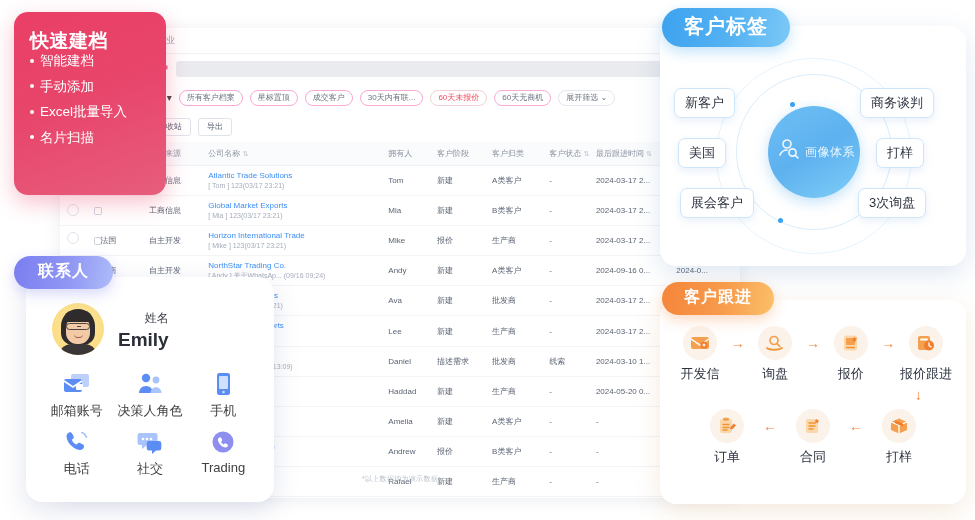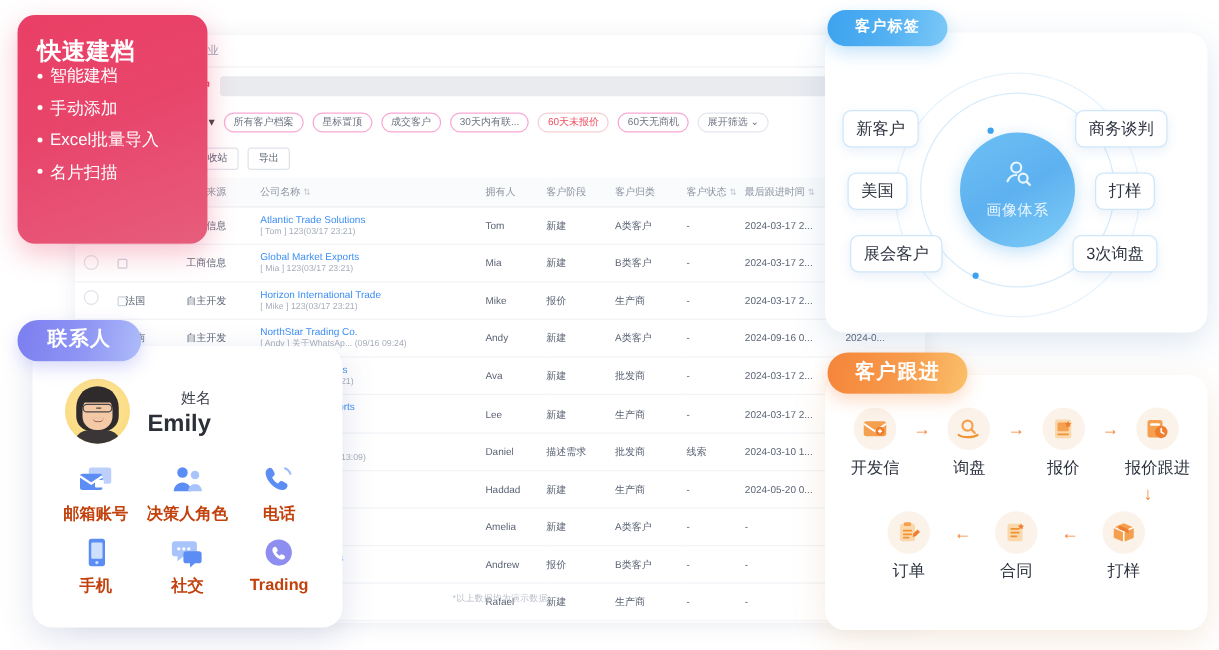--- a/index.html
+++ b/index.html
@@ -129,45 +129,45 @@
   .avatar .face { position:absolute; left:14px; top:13px; width:24px; height:28px; background:#f3c9a6; border-radius:12px 12px 11px 11px; }
   .avatar .fringe { position:absolute; left:12px; top:8px; width:28px; height:11px; background:#2f2b2c; border-radius:14px 14px 6px 6px; }
   .avatar .glasses { position:absolute; left:14px; top:20px; width:24px; height:7px; border:1.1px solid #4a4547; border-radius:4px; }
   .avatar .glasses:after { content:""; position:absolute; left:10px; top:2px; width:4px; height:1.1px; background:#4a4547; }
   .avatar .mouth { position:absolute; left:22px; top:31px; width:9px; height:4px; border-bottom:1.4px solid #9b5a4f; border-radius:0 0 6px 6px; }
   .avatar .body { position:absolute; left:6px; bottom:-3px; width:40px; height:14px; background:#3a3537; border-radius:14px 14px 0 0; }
   .person .meta .lbl { font-size:12px; color:#3b3f48; margin-bottom:3px; }
   .person .meta .val { font-size:19px; color:#2b2f38; font-weight:bold; line-height:1; }
   .cgrid { display:grid; grid-template-columns:repeat(3,1fr); row-gap:9px; }
   .ccell { display:flex; flex-direction:column; align-items:center; gap:5px; }
-  .ccell .lab { font-size:13px; color:#c2410c; white-space:nowrap;font-weight:bold; }
+  .ccell .lab { font-size:13px; color:#404040; white-space:nowrap; }
   .ccell svg { display:block; }
 
   
   .tag-card {
     left:660px; top:26px; width:306px; height:240px;
     box-shadow:0 8px 26px rgba(80,120,180,.18);
     z-index:6; overflow:hidden;
   }
   .tag-badge-blue {
     left:662px; top:8px;
     background:linear-gradient(100deg,#3da2ef 0%, #55b2f2 55%, #7cc9f7 100%);
     box-shadow:0 5px 14px rgba(61,162,239,.30);
-    z-index:7; font-size:12px; padding:5px 22px 7px;
+    z-index:7; font-size:20px; padding:5px 22px 7px;
   }
   .orbit-wrap { position:absolute; inset:0; }
   .orbit {
     position:absolute; border-radius:50%; border:1.4px solid #d8ecfb;
   }
   .orbit.o1 { left:76px; top:48px; width:156px; height:156px; }
   .orbit.o2 { left:56px; top:32px; width:196px; height:196px; border-color:#e6f3fd; }
   .core {
     position:absolute; left:108px; top:80px; width:92px; height:92px; border-radius:50%;
     background:linear-gradient(150deg,#6ec0f4 0%, #5db1ef 50%, #7fcdf7 100%);
-    display:flex; flex-direction:column; align-items:center; justify-content:center; gap:2px;
+    display:flex; align-items:center; justify-content:center; gap:2px;
     box-shadow:0 4px 14px rgba(80,170,235,.35);
   }
   .core .core-lab { font-size:12px; color:#eaf6ff; letter-spacing:.5px; }
   .pill {
     position:absolute; background:#fff; border:1.2px solid #cfe6fa; border-radius:7px;
     font-size:13px; color:#2d3340; padding:5px 10px; white-space:nowrap;
     box-shadow:0 3px 9px rgba(90,150,210,.14);
   }
   .pill.p0 { left:14px;  top:62px; }
   .pill.p1 { left:18px;  top:112px; }
@@ -524,35 +524,35 @@
               <path d="M4 22c0-4.2 3.2-7 7-7s7 2.8 7 7z" fill="#5b8df5"></path>
               <circle cx="21" cy="9" r="3.4" fill="#a9c3fb"></circle>
               <path d="M15.5 22c0-3.5 2.6-5.8 5.5-5.8s5.5 2.3 5.5 5.8z" fill="#a9c3fb"></path>
             </svg>
         </span>
         <span class="lab">决策人角色</span>
       </div>
       <div class="ccell">
         <span>
           <svg width="30" height="26" viewBox="0 0 30 26">
-              <path d="M7 3.5c1.4-.6 2.7.1 3.3 1.3l1.3 2.6c.5 1-.1 2-.9 2.6l-1 .8c.9 2.2 2.6 4 4.8 5l.8-1c.7-.8 1.7-1.3 2.7-.8l2.6 1.3c1.2.6 1.8 1.9 1.2 3.3-.7 1.6-2.4 2.7-4.2 2.4C11.5 20.2 5 13.7 4.5 7.7c-.2-1.8.9-3.5 2.5-4.2z" fill="#5b8df5"></path>
-              <path d="M20 3.6a7.5 7.5 0 014.4 4.5" fill="none" stroke="#9cbcfa" stroke-width="1.6" stroke-linecap="round"></path>
-            </svg>
-        </span>
-        <span class="lab">电话</span>
+              <rect x="9" y="2" width="13" height="22" rx="2.2" fill="#5b8df5"></rect>
+              <rect x="11" y="5" width="9" height="13" rx="1" fill="#cfe0fd"></rect>
+              <circle cx="15.5" cy="21" r="1.3" fill="#cfe0fd"></circle>
+            </svg>
+        </span>
+        <span class="lab">手机</span>
       </div>
       <div class="ccell">
         <span>
           <svg width="30" height="26" viewBox="0 0 30 26">
-              <rect x="9" y="2" width="13" height="22" rx="2.2" fill="#5b8df5"></rect>
-              <rect x="11" y="5" width="9" height="13" rx="1" fill="#cfe0fd"></rect>
-              <circle cx="15.5" cy="21" r="1.3" fill="#cfe0fd"></circle>
-            </svg>
-        </span>
-        <span class="lab">手机</span>
+              <path d="M7 3.5c1.4-.6 2.7.1 3.3 1.3l1.3 2.6c.5 1-.1 2-.9 2.6l-1 .8c.9 2.2 2.6 4 4.8 5l.8-1c.7-.8 1.7-1.3 2.7-.8l2.6 1.3c1.2.6 1.8 1.9 1.2 3.3-.7 1.6-2.4 2.7-4.2 2.4C11.5 20.2 5 13.7 4.5 7.7c-.2-1.8.9-3.5 2.5-4.2z" fill="#5b8df5"></path>
+              <path d="M20 3.6a7.5 7.5 0 014.4 4.5" fill="none" stroke="#9cbcfa" stroke-width="1.6" stroke-linecap="round"></path>
+            </svg>
+        </span>
+        <span class="lab">电话</span>
       </div>
       <div class="ccell">
         <span>
           <svg width="30" height="26" viewBox="0 0 30 26">
               <path d="M5 4h15a2.5 2.5 0 012.5 2.5v7A2.5 2.5 0 0120 16h-8l-5 4v-4H5A2.5 2.5 0 012.5 13.5v-7A2.5 2.5 0 015 4z" fill="#a9c3fb"></path>
               <circle cx="8" cy="10" r="1.3" fill="#fff"></circle>
               <circle cx="12" cy="10" r="1.3" fill="#fff"></circle>
               <circle cx="16" cy="10" r="1.3" fill="#fff"></circle>
               <path d="M14 12h10a2.3 2.3 0 012.3 2.3v5A2.3 2.3 0 0124 21.6h-3l-4 3.4v-3.4h-3A2.3 2.3 0 0111.7 19.3v-5A2.3 2.3 0 0114 12z" fill="#5b8df5"></path>
             </svg>

